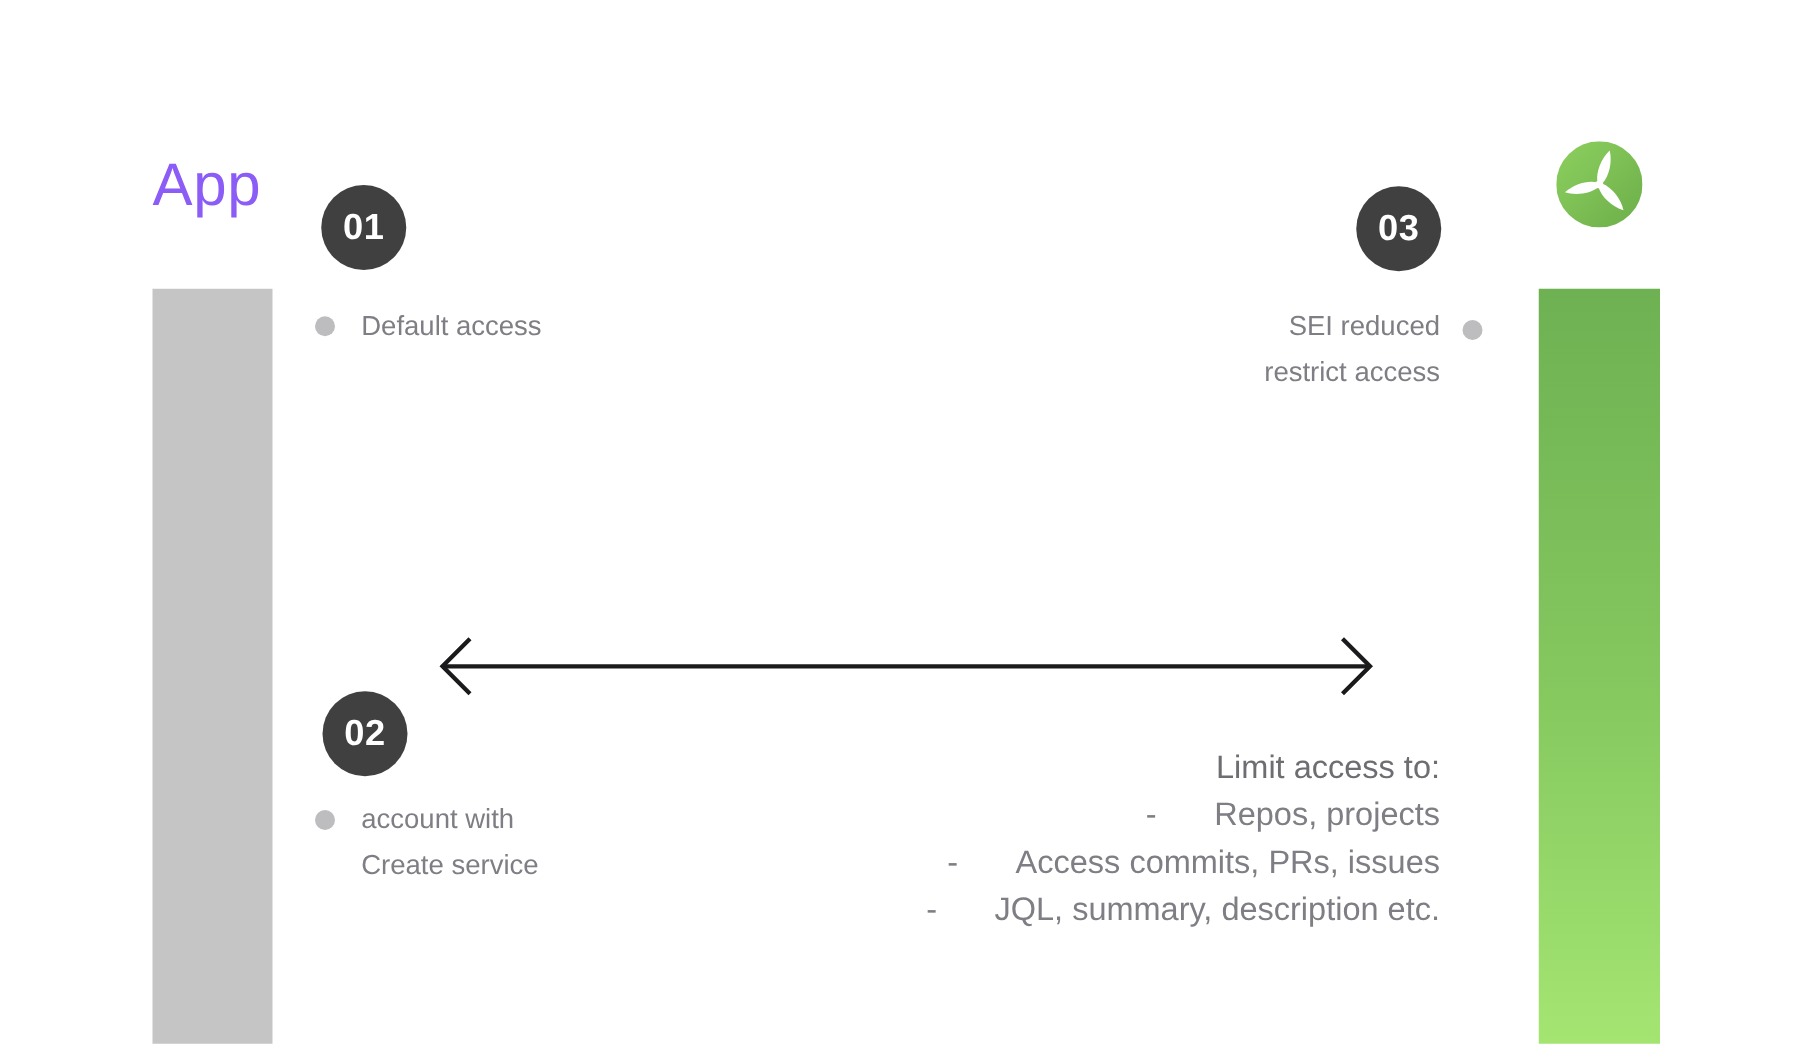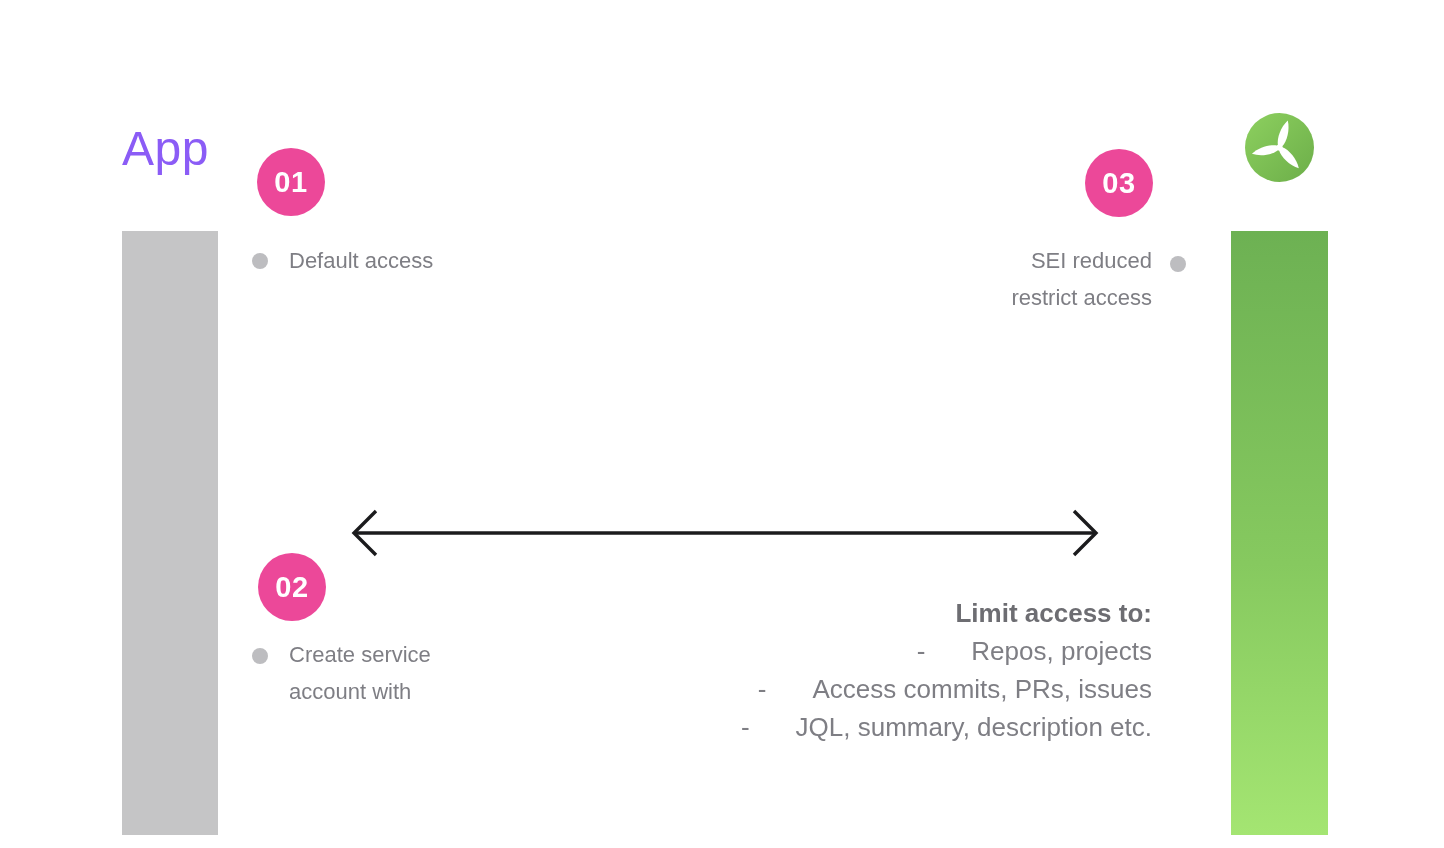--- a/index.html
+++ b/index.html
@@ -45,21 +45,21 @@
     top: 113px;
     width: 69px;
     height: 69px;
   }
 
   .step-circle {
     position: absolute;
     width: 68px;
     height: 68px;
     border-radius: 50%;
-    background: #ec4899;
+    background: #404040;
     color: #ffffff;
     font-size: 29px;
     font-weight: 700;
     letter-spacing: 0.5px;
     display: flex;
     align-items: center;
     justify-content: center;
   }
   .step-circle.s1 { left: 257px; top: 148px; }
   .step-circle.s2 { left: 258px; top: 553px; }
@@ -98,21 +98,21 @@
   .limit-block {
     position: absolute;
     right: 292px;
     top: 594px;
     text-align: right;
     font-size: 26px;
     line-height: 38px;
     white-space: nowrap;
   }
   .limit-title {
-    font-weight: 700;
+    font-weight: 400;
     color: #6d6d72;
   }
   .limit-item {
     color: #7e7e84;
     display: flex;
     justify-content: flex-end;
     align-items: baseline;
   }
   .limit-item .dash { margin-right: 46px; }
 </style>
@@ -161,22 +161,22 @@
     <span>03</span>
   </div>
 
   <div class="bullet-dot dot1"></div>
   <div class="step-text text1">
     <div>Default access</div>
   </div>
 
   <div class="bullet-dot dot2"></div>
   <div class="step-text text2">
+    <div>account with</div>
     <div>Create service</div>
-    <div>account with</div>
   </div>
 
   <div class="bullet-dot dot3"></div>
   <div class="step-text text3">
     <div>SEI reduced</div>
     <div>restrict access</div>
   </div>
 
   <svg class="arrow-svg" viewBox="0 0 766 60">
     <line x1="12" y1="30" x2="754" y2="30" stroke="#1b1b1d" stroke-width="3.4"></line>

